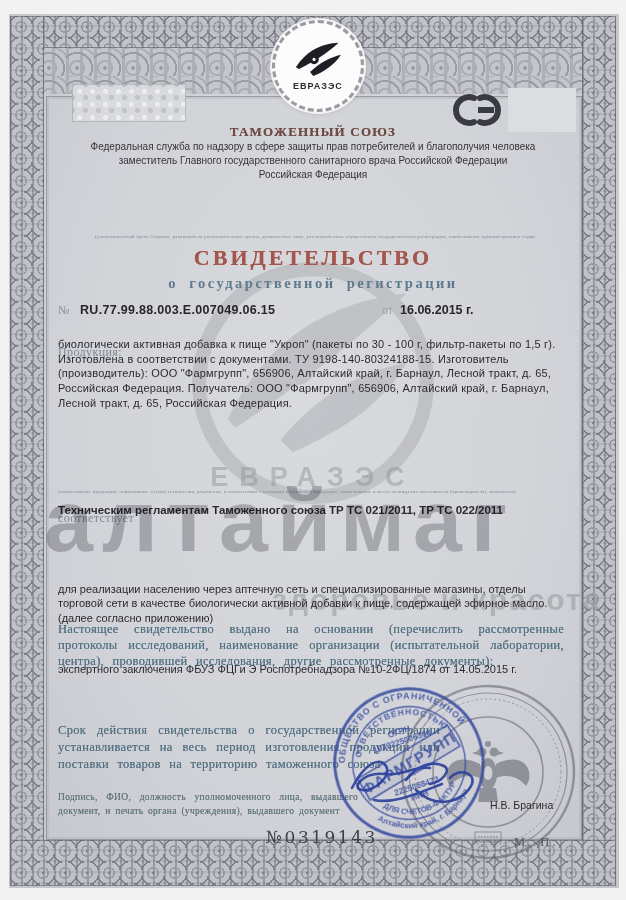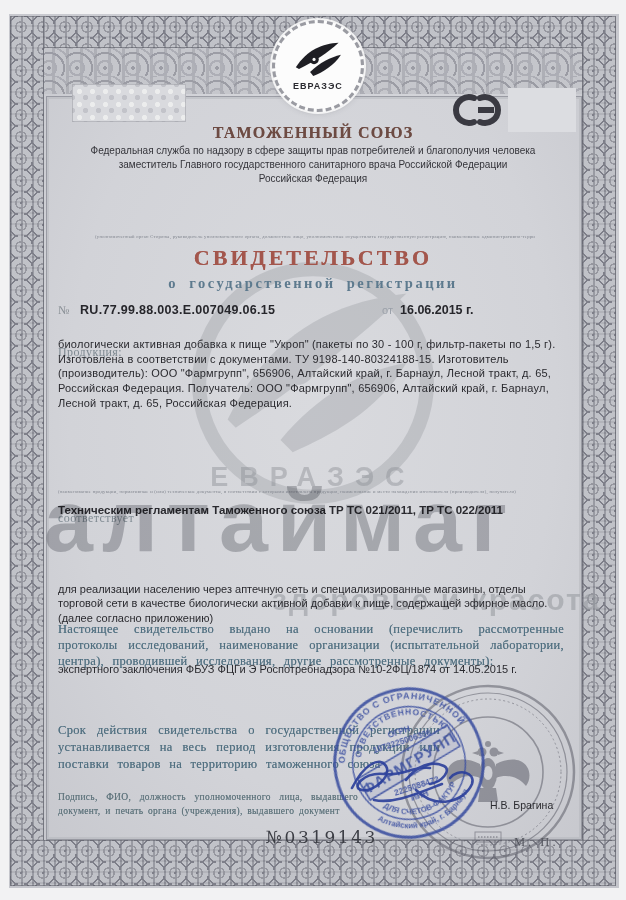--- a/index.html
+++ b/index.html
@@ -32,21 +32,21 @@
   
   .patch{position:absolute;left:72px;top:84px;width:112px;height:36px;background:#d9dade;
     background-image:
       radial-gradient(circle,#eceded 2.2px,transparent 3px),
       radial-gradient(circle,#c2c3c9 2.2px,transparent 3px);
     background-size:13px 13px,13px 13px;background-position:0 0,6px 6px;
     border:1px solid rgba(160,161,168,.6);z-index:5;}
   .light-rect{position:absolute;left:508px;top:88px;width:68px;height:44px;background:#dcdde1;z-index:4;}
   
   .hdr{position:absolute;left:50px;right:50px;top:124px;text-align:center;z-index:5;}
-  .hdr .h{font-weight:bold;font-size:16px;letter-spacing:1.2px;color:#6d4b43;line-height:1.18;
+  .hdr .h{font-weight:bold;font-size:13px;letter-spacing:1.2px;color:#6d4b43;line-height:1.18;
     text-shadow:0 0 .5px rgba(109,75,67,.7);}
   .hdr .a{font-family:"Liberation Sans",sans-serif;font-size:10px;color:#34343a;line-height:1.3;margin-top:1px;}
   .hdr .a:first-of-type{margin-top:6px;}
   .micro{position:absolute;font-size:4.6px;color:#80858e;letter-spacing:.3px;filter:blur(.35px);
     white-space:nowrap;overflow:hidden;z-index:5;}
   .title{position:absolute;left:0;right:0;top:245px;text-align:center;font-weight:bold;font-size:22px;
     letter-spacing:3px;color:#a3564c;text-shadow:0 0 .6px rgba(163,86,76,.8);z-index:5;}
   .subtitle{position:absolute;left:0;right:0;top:275px;text-align:center;font-weight:bold;font-size:14.5px;
     letter-spacing:2.5px;word-spacing:5px;color:#5d7a8e;z-index:5;}
   

